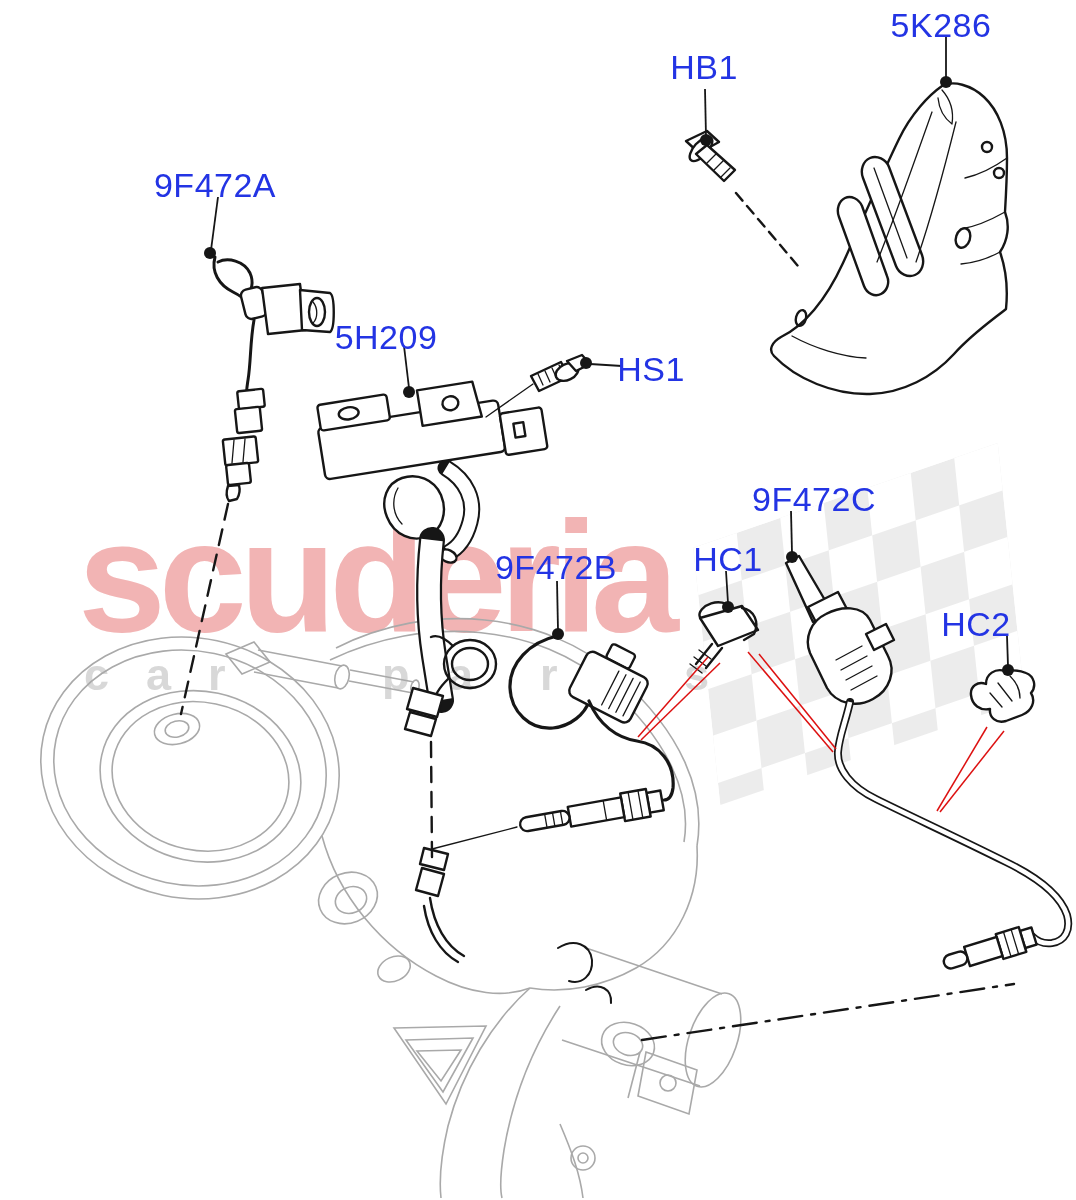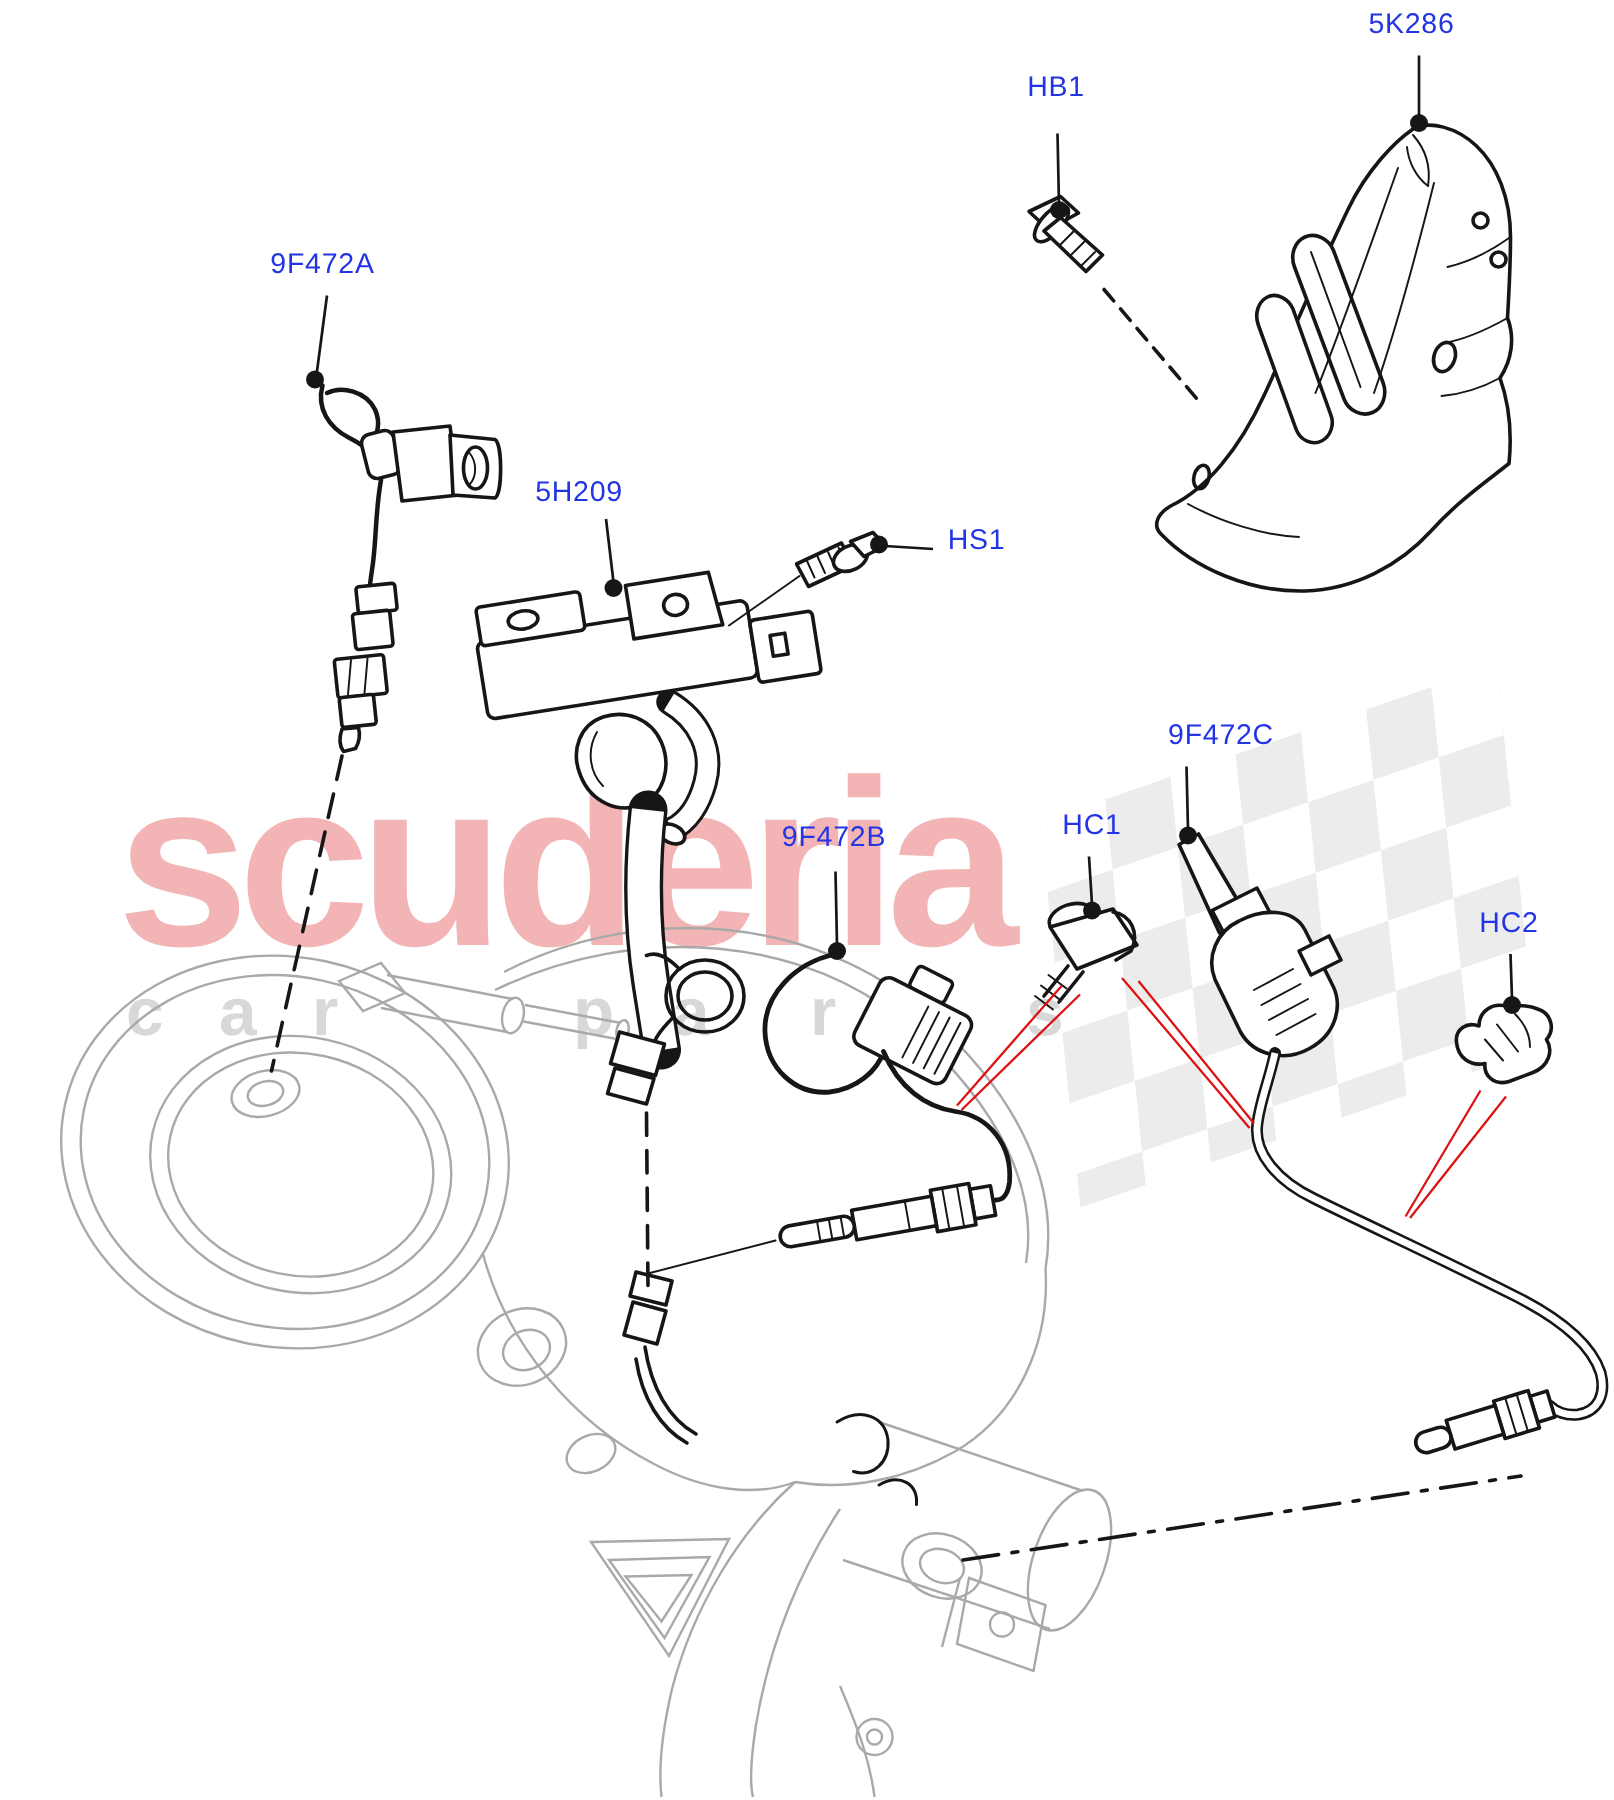--- a/index.html
+++ b/index.html
@@ -19,21 +19,21 @@
   .flag {
     position:absolute; left:698px; top:498px; width:322px; height:252px; z-index:1;
     background-image:conic-gradient(var(--flag-gray,#dcdcdc) 25%, transparent 25% 50%, var(--flag-gray,#dcdcdc) 50% 75%, transparent 75%);
     background-size:92px 92px;
     transform:rotate(-19deg) skewX(-13deg);
     opacity:.55;
   }
   svg.art { position:absolute; left:0; top:0; z-index:2; }
   .part-label {
     position:absolute; transform:translateX(-50%); z-index:3;
-    color:var(--label-blue,#2334e4); font-size:19px; line-height:1.1;
+    color:var(--label-blue,#2334e4); font-size:34px; line-height:1.1;
     letter-spacing:.5px; white-space:nowrap; cursor:pointer;
   }
   
   .sg  { stroke:var(--line-gray,#a9a9a9); fill:none; stroke-width:1.6; }
   .sb  { stroke:var(--line-black,#161616); fill:none; stroke-width:2.4; stroke-linecap:round; stroke-linejoin:round; }
   .sbf { stroke:var(--line-black,#161616); fill:#fff; stroke-width:2.4; stroke-linejoin:round; }
   .lead{ stroke:var(--line-black,#161616); fill:none; stroke-width:1.8; }
   .thin{ stroke-width:1.3; }
   .sr  { stroke:var(--leader-red,#dd1111); fill:none; stroke-width:1.5; }
   .dot { fill:var(--line-black,#161616); stroke:none; }
@@ -271,15 +271,15 @@
   </svg>
 
   <div class="part-label" style="left:215px; top:167px">9F472A</div>
   <div class="part-label" style="left:386px; top:319px">5H209</div>
   <div class="part-label" style="left:651px; top:351px">HS1</div>
   <div class="part-label" style="left:704px; top:49px">HB1</div>
   <div class="part-label" style="left:941px; top:7px">5K286</div>
   <div class="part-label" style="left:556px; top:549px">9F472B</div>
   <div class="part-label" style="left:814px; top:481px">9F472C</div>
   <div class="part-label" style="left:728px; top:541px">HC1</div>
-  <div class="part-label" style="left:1006px; top:606px">HC2</div>
+  <div class="part-label" style="left:976px; top:606px">HC2</div>
 
 </div>
 
 </body></html>

